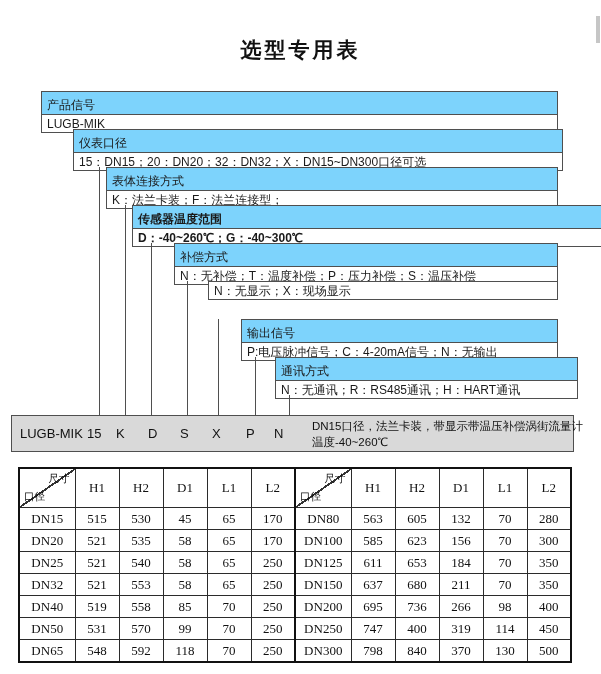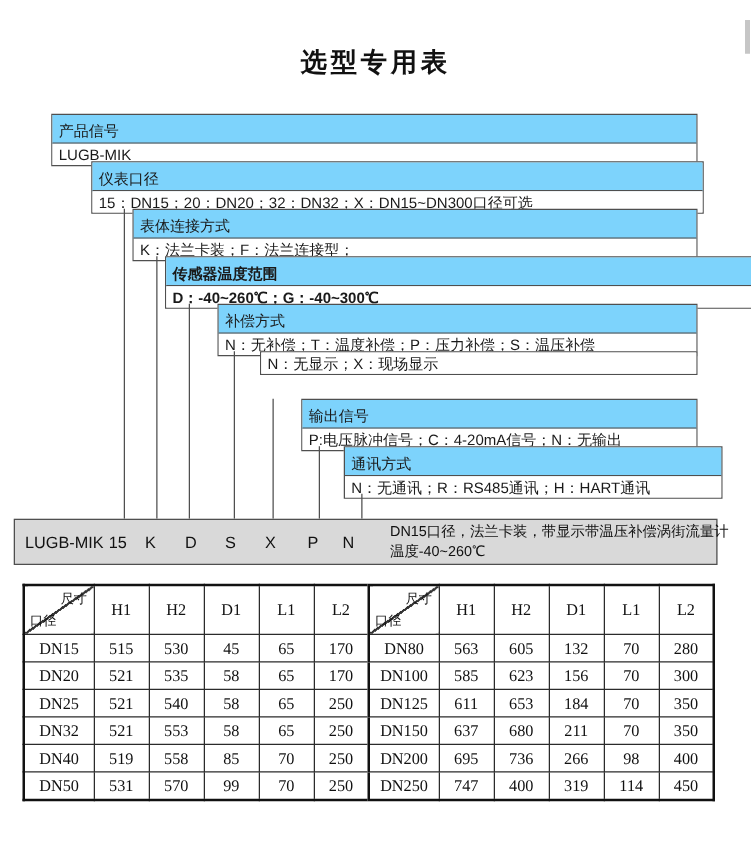--- a/index.html
+++ b/index.html
@@ -231,16 +231,30 @@
       <td>99</td>
       <td>70</td>
       <td>250</td>
       <td class="split">DN250</td>
       <td>747</td>
       <td>400</td>
       <td>319</td>
       <td>114</td>
       <td>450</td>
     </tr>
+    <tr>
+      <td>DN65</td>
+      <td>548</td>
+      <td>592</td>
+      <td>118</td>
+      <td>70</td>
+      <td>250</td>
+      <td class="split">DN300</td>
+      <td>798</td>
+      <td>840</td>
+      <td>370</td>
+      <td>130</td>
+      <td>500</td>
+    </tr>
   </tbody>
     </table>
 
 </div>
 
 </body></html>

